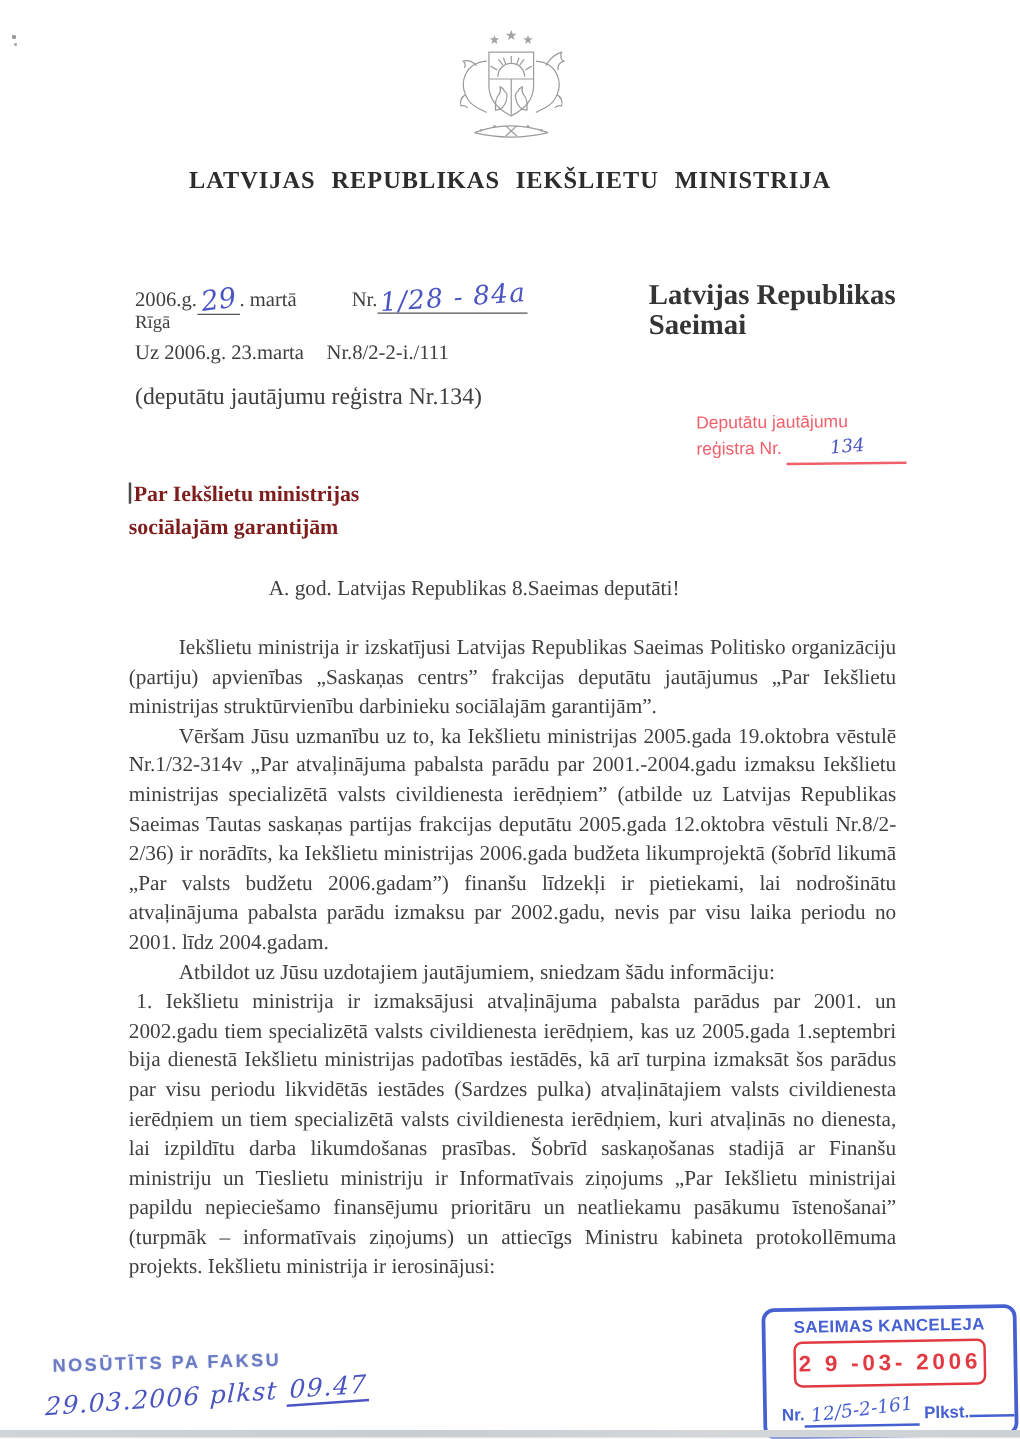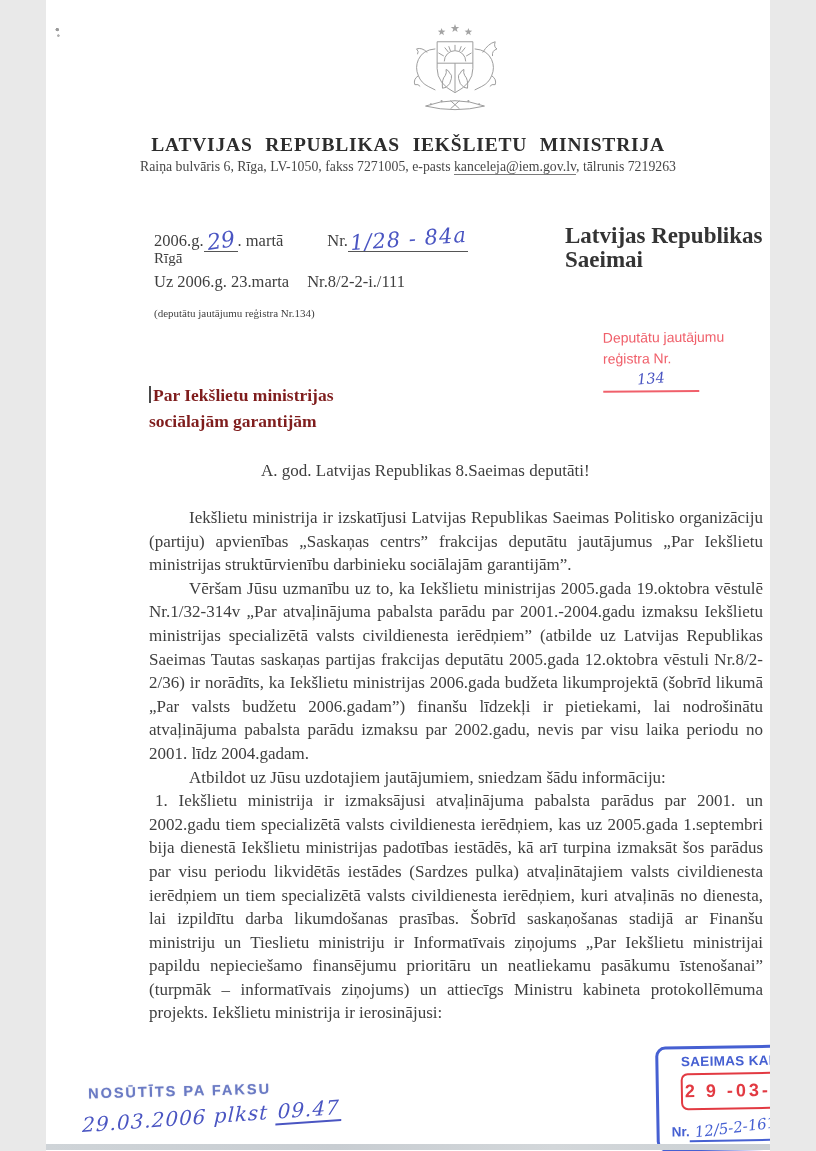--- a/index.html
+++ b/index.html
@@ -1,17 +1,17 @@
 <!DOCTYPE html>
 <html><head>
 <meta charset="utf-8">
 <style>
   html,body { margin:0; padding:0; background:#e9e9e9; }
   .page {
-    position:relative; width:724px; height:1151px; margin:0 auto;
+    position:relative; width:816px; height:1151px; margin:0 auto;
     background:#ffffff; overflow:hidden;
     font-family:"Liberation Serif", serif; color:#3f3f3f;
   }
   .abs { position:absolute; }
 
   
   .emblem { left:342px; top:20px; width:134px; height:98px; }
   .title  { left:0; right:0; top:134px; text-align:center;
             font-size:19.5px; font-weight:bold; color:#2d2d2d;
             letter-spacing:.8px; word-spacing:7px; }
@@ -26,21 +26,21 @@
   .slot { display:inline-block; border-bottom:1.5px solid #555; text-align:center; vertical-align:baseline; }
   .slot-day { width:34px; }
   .slot-nr  { width:120px; }
   .hw-day { display:inline-block; font-size:22px; transform:rotate(-8deg); position:relative; top:2px; }
   .hw-nr  { display:inline-block; font-size:21px; transform:rotate(-4deg); position:relative; top:0px;
             white-space:nowrap; letter-spacing:1px; }
   .nr-label { margin-left:44px; }
   .recipient{ left:519px; top:224px; font-size:23px; font-weight:bold; line-height:24px; color:#343434; }
   .reference{ left:108px; top:272px; font-size:16.5px; }
   .reference .gap { display:inline-block; width:18px; }
-  .refnote  { left:108px; top:307px; font-size:11px; }
+  .refnote  { left:108px; top:307px; font-size:19px; }
 
   
   .reg-stamp { left:557px; top:327px; font-family:"Liberation Sans", sans-serif;
                font-size:14px; color:#f0606b; line-height:21px; transform:rotate(-.5deg); }
   .reg-slot { display:inline-block; width:96px; border-bottom:2px solid #f0606b; text-align:center; }
   .reg-num  { display:inline-block; font-size:14.5px; position:relative; top:-1px; transform:rotate(-4deg); }
 
   
   .subject { left:103px; top:382px; font-size:17.5px; font-weight:bold; line-height:26px; color:#7f1d1d; }
   .bracket { display:inline-block; border-left:2px solid #4a4a4a; height:17px;
@@ -124,21 +124,20 @@
         <circle cx="48" cy="92" r="1.2"></circle>
           <circle cx="60" cy="88.5" r="1.2"></circle>
         <circle cx="90" cy="88.5" r="1.2"></circle>
           <circle cx="102" cy="92" r="1.2"></circle>
       </g>
     </svg>
   </div>
 
   <div class="abs title">LATVIJAS REPUBLIKAS IEKŠLIETU MINISTRIJA</div>
 
-  <div class="abs address"><span>Raiņa bulvāris 6, Rīga, LV-1050, fakss 7271005, e-pasts </span><span class="email">kanceleja@iem.gov.lv</span><span>, tālrunis 7219263</span></div>
 
   <div class="abs city">Rīgā</div>
 
   <div class="abs dateline"><span>2006.g.</span><span class="slot slot-day"><span class="hw hw-day">29</span></span><span>. martā</span><span class="nr-label">Nr.</span><span class="slot slot-nr"><span class="hw hw-nr">1/28 - 84a</span></span></div>
 
   <div class="abs recipient">
     <div>Latvijas Republikas</div>
     <div>Saeimai</div>
   </div>
 

